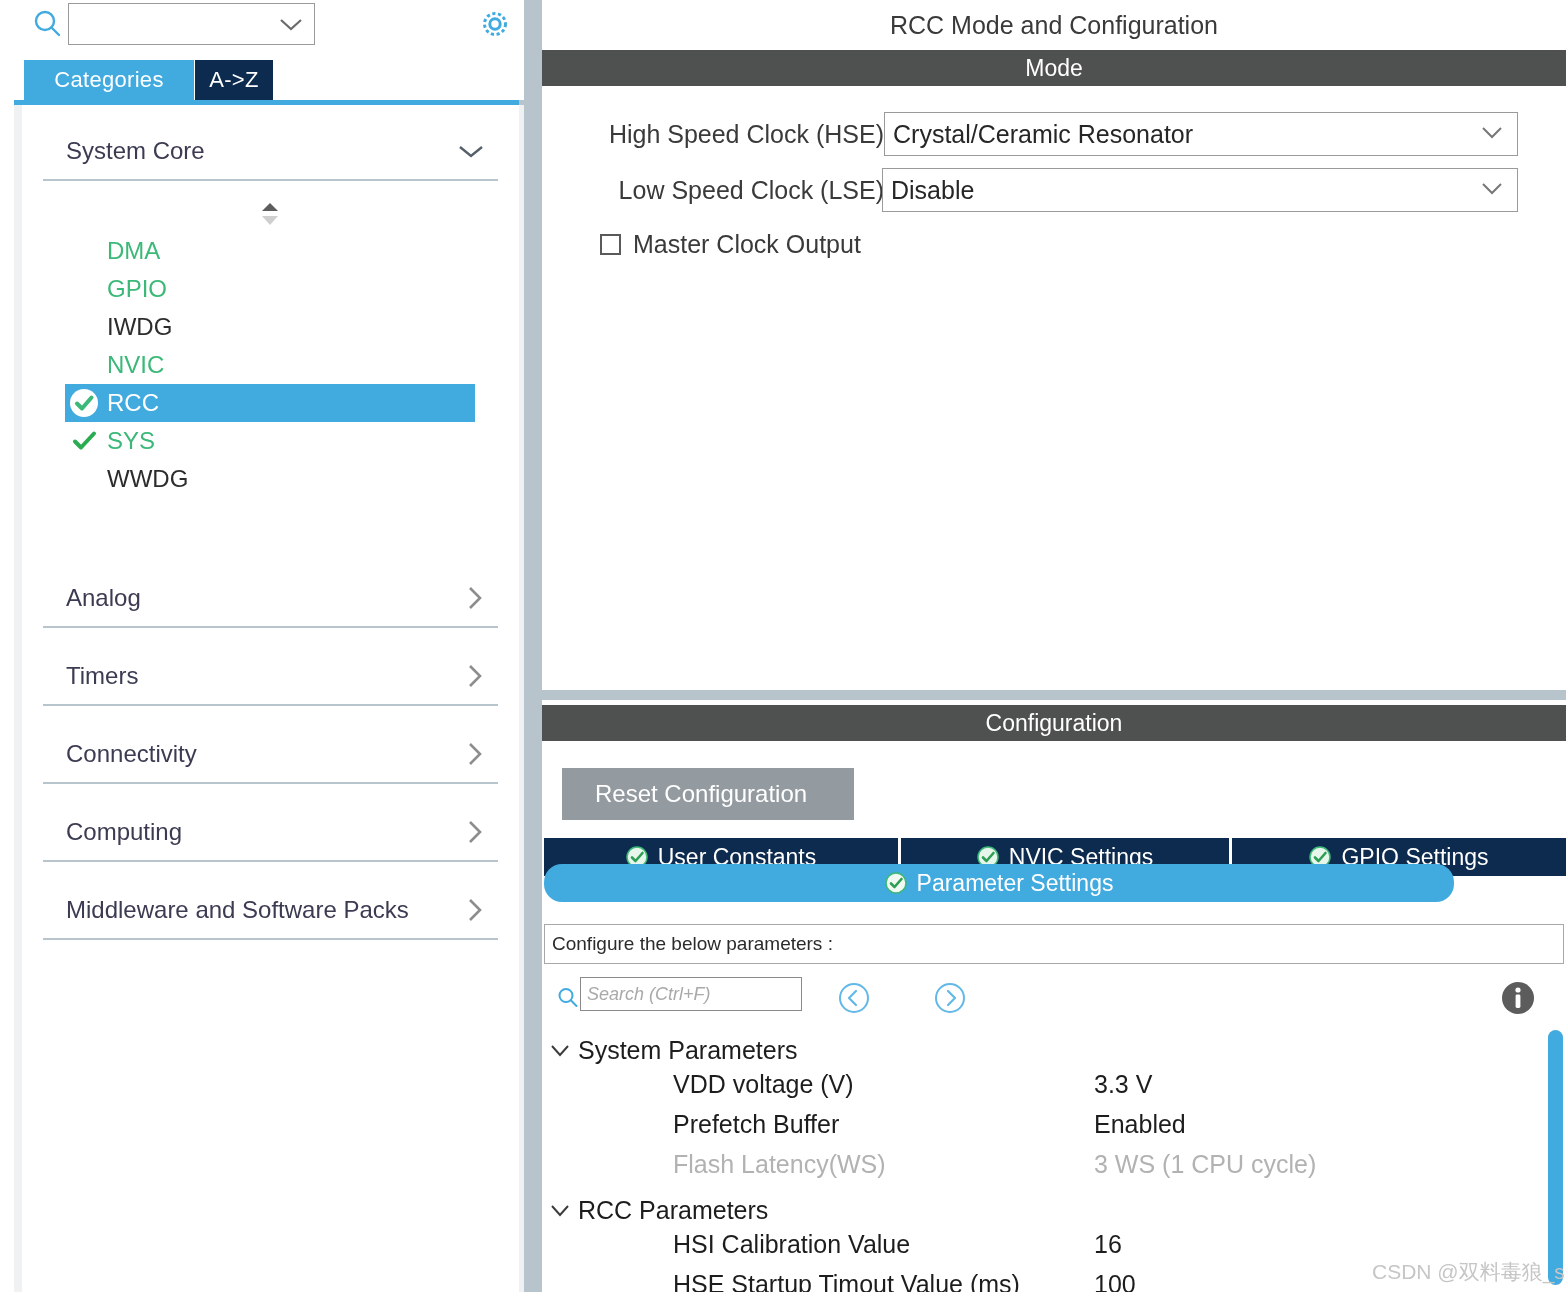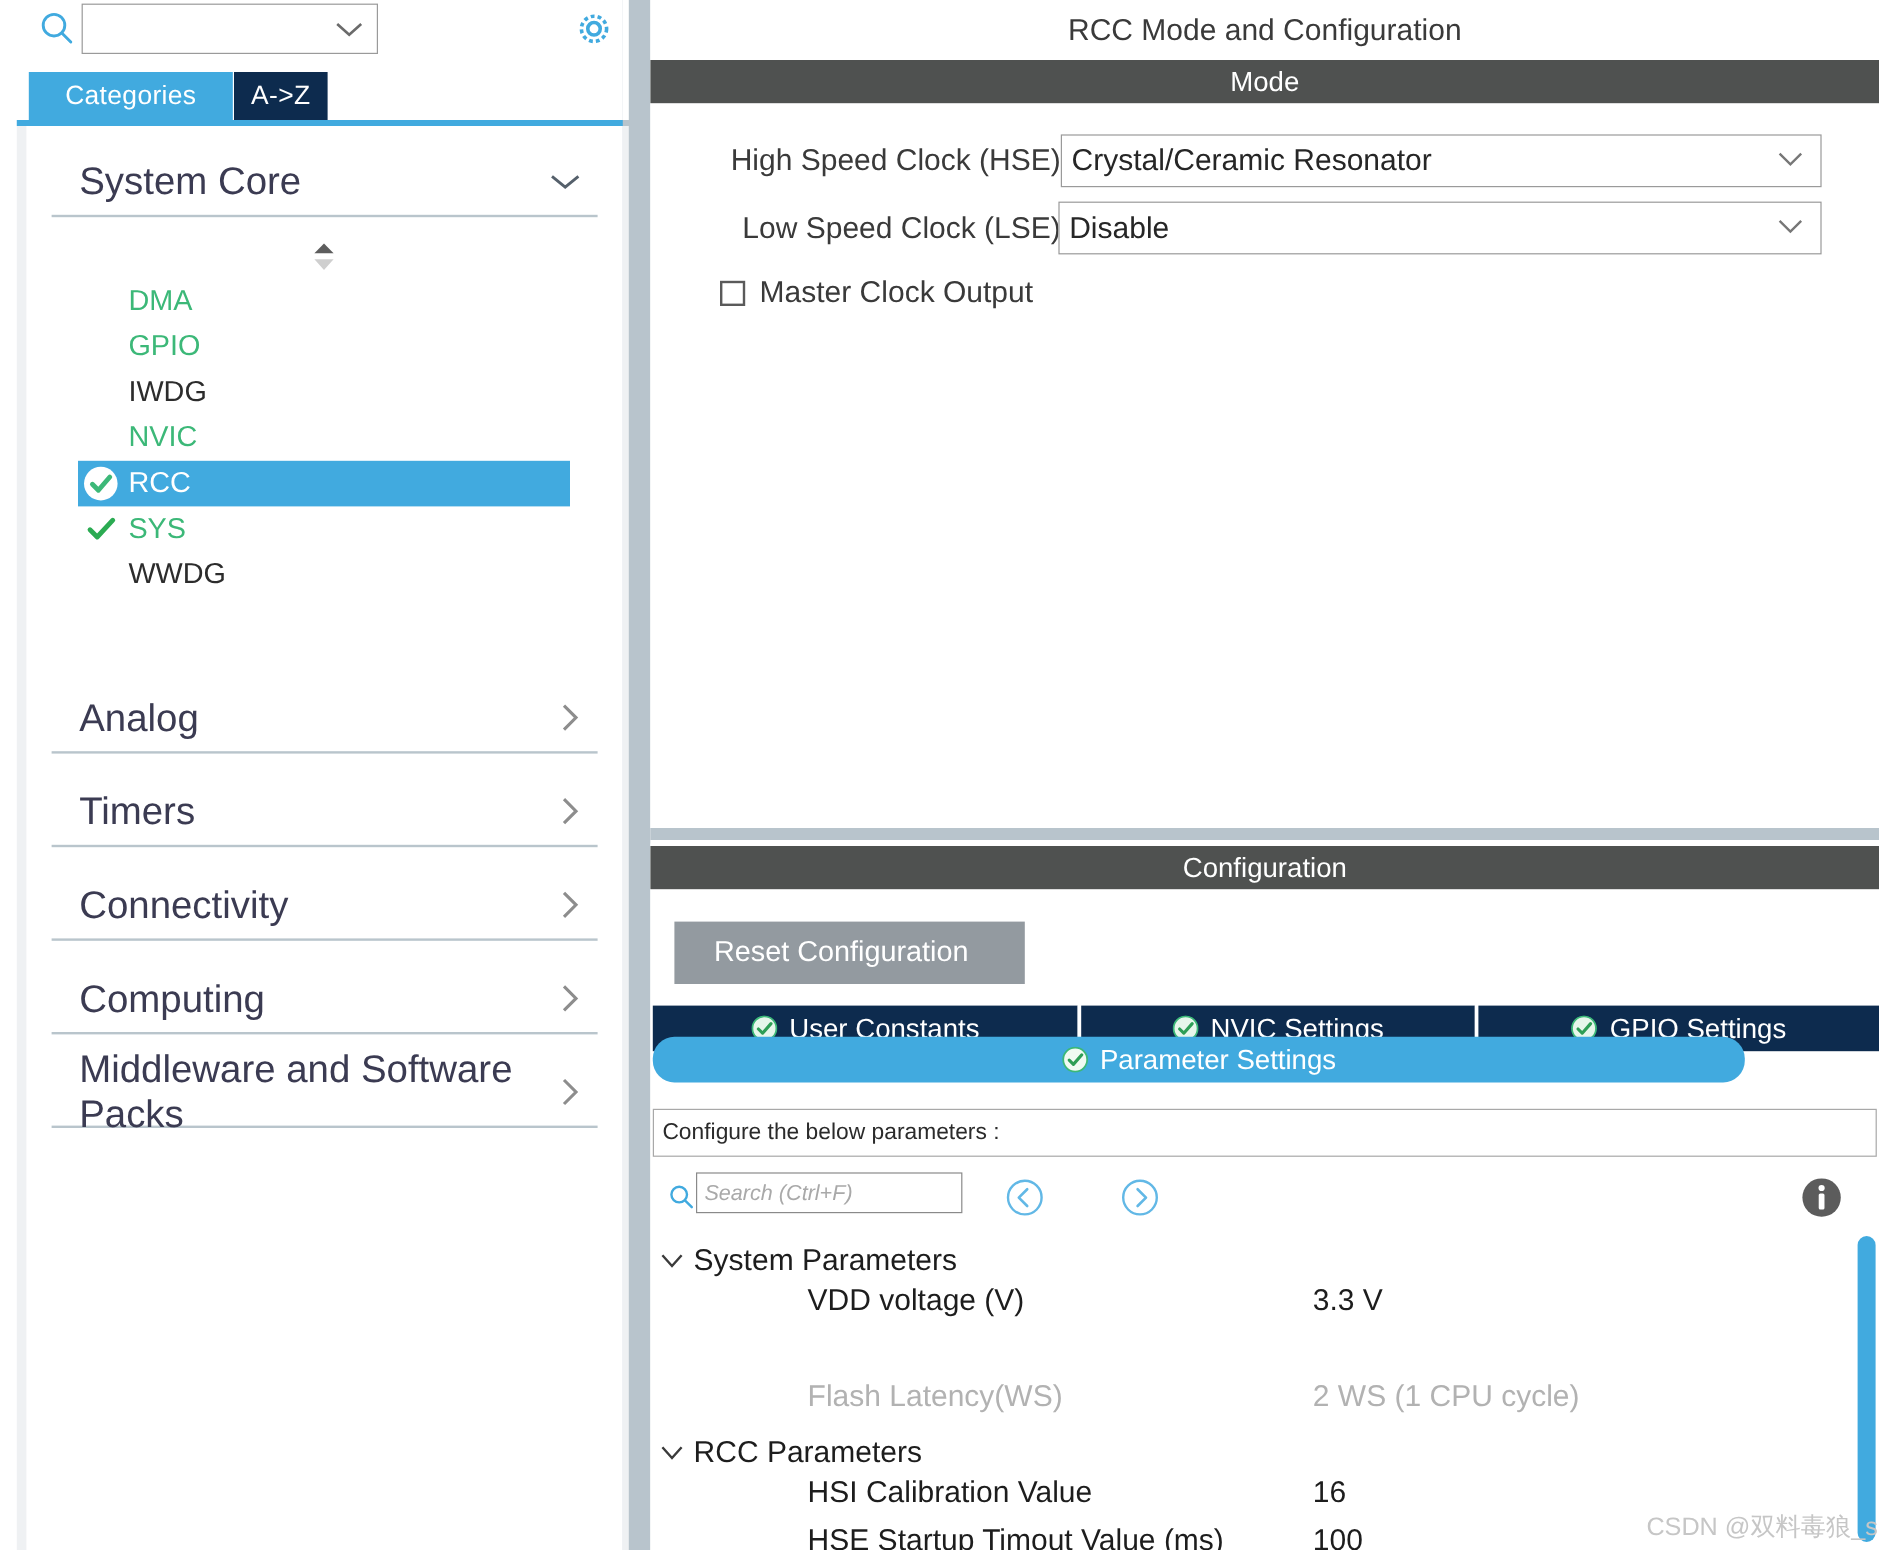--- a/index.html
+++ b/index.html
@@ -56,21 +56,21 @@
   }
 
   
   .group-head {
     position: absolute; left: 43px; width: 455px; height: 58px;
     border-bottom: 2px solid #b9c5cc;
     display: flex; align-items: center;
     cursor: pointer;
   }
   .group-head .gh-label {
-    font-size: 32px; color: #3b3b52; padding-left: 23px; flex: 1 1 auto;
+    font-size: 24px; color: #3b3b52; padding-left: 23px; flex: 1 1 auto;
   }
   .group-head .gh-arrow { padding-right: 12px; display: flex; align-items: center; }
 
   .tree-item {
     position: absolute; left: 65px; width: 410px; height: 38px;
     display: flex; align-items: center; cursor: pointer;
   }
   .tree-item .ti-badge { width: 42px; height: 38px; position: relative; flex: 0 0 42px; }
   .tree-item .ti-label { font-size: 24px; white-space: nowrap; }
   .tree-item.selected { background: #41aadf; }
@@ -462,23 +462,27 @@
             <polyline points="3,3 11,12 19,3" fill="none" stroke="#3b3b3b" stroke-width="2"></polyline>
           </svg>
         </span>
         <span class="ptg-label">System Parameters</span>
       </div>
 
       <div class="pt-row" style="top:40px;">
         <span class="pt-name">VDD voltage (V)</span>
         <span class="pt-val">3.3 V</span>
       </div>
+      <div class="pt-row" style="top:80px;">
+        <span class="pt-name">Prefetch Buffer</span>
+        <span class="pt-val">Enabled</span>
+      </div>
       <div class="pt-row disabled" style="top:120px;">
         <span class="pt-name">Flash Latency(WS)</span>
-        <span class="pt-val">2 WS (1 CPU cycle)</span>
+        <span class="pt-val">3 WS (1 CPU cycle)</span>
       </div>
 
       <div class="pt-group" style="top:160px;">
         <span class="ptg-arrow">
           <svg width="22" height="14" viewBox="0 0 22 14">
             <polyline points="3,3 11,12 19,3" fill="none" stroke="#3b3b3b" stroke-width="2"></polyline>
           </svg>
         </span>
         <span class="ptg-label">RCC Parameters</span>
       </div>

